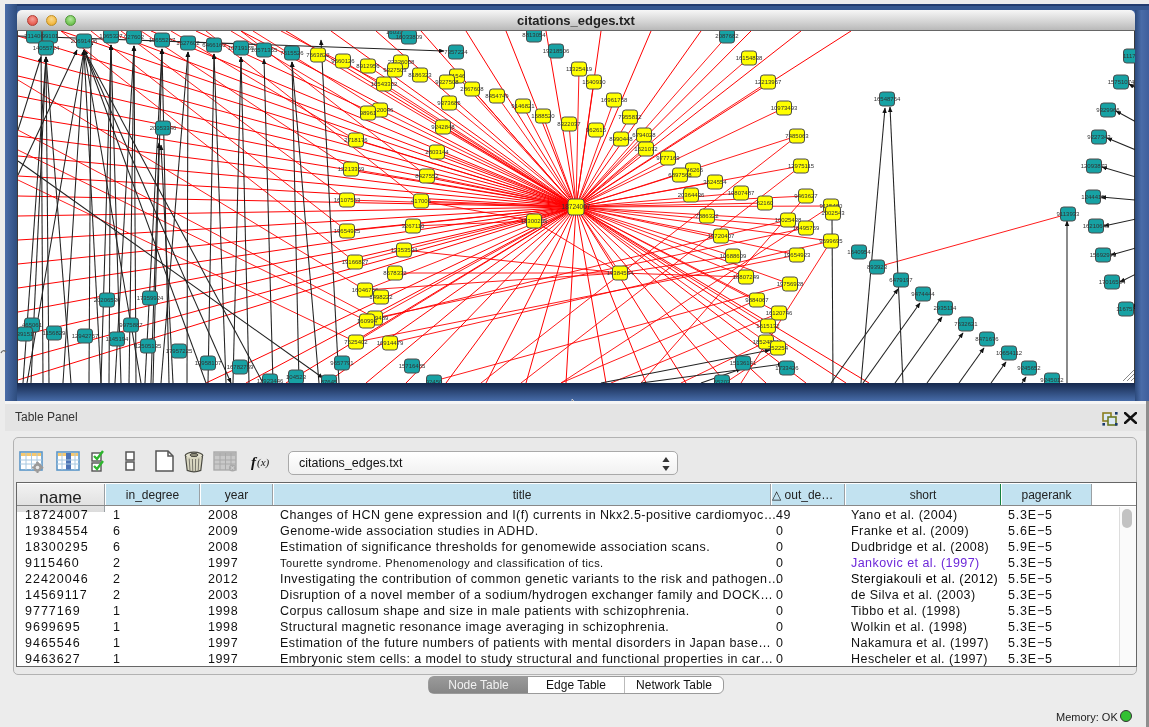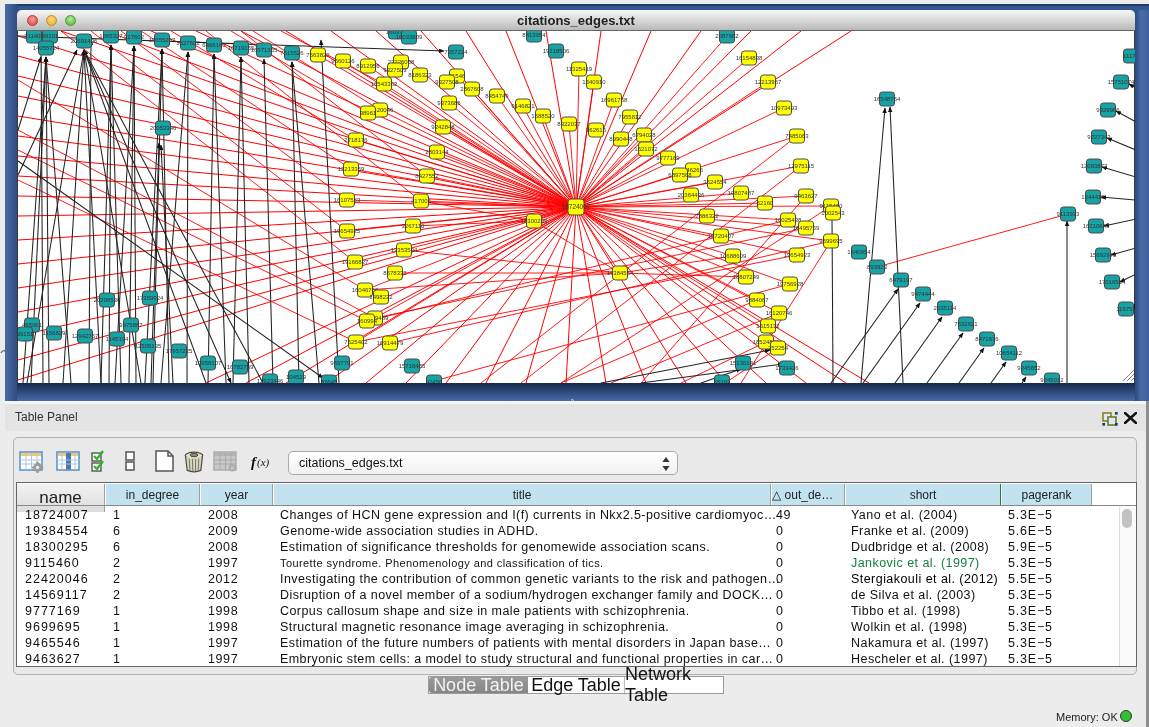--- a/index.html
+++ b/index.html
@@ -652,21 +652,21 @@
 <div style="position:absolute;left:208px;top:539px;height:16px;line-height:16px;font-size:12.5px;letter-spacing:0.6px;color:#111;white-space:nowrap">2008</div>
 <div style="position:absolute;left:280px;top:539px;height:16px;line-height:16px;font-size:12.5px;letter-spacing:0.42px;color:#111;white-space:nowrap">Estimation of significance thresholds for genomewide association scans.</div>
 <div style="position:absolute;left:776px;top:539px;height:16px;line-height:16px;font-size:12.5px;letter-spacing:0.5px;color:#111;white-space:nowrap">0</div>
 <div style="position:absolute;left:851px;top:539px;height:16px;line-height:16px;font-size:12.5px;letter-spacing:0.45px;color:#111;white-space:nowrap">Dudbridge et al. (2008)</div>
 <div style="position:absolute;left:1008px;top:539px;height:16px;line-height:16px;font-size:12.5px;letter-spacing:0.8px;color:#111;white-space:nowrap">5.9E−5</div>
 <div style="position:absolute;left:25px;top:555px;height:16px;line-height:16px;font-size:12.5px;letter-spacing:1.0px;color:#111;white-space:nowrap">9115460</div>
 <div style="position:absolute;left:113px;top:555px;height:16px;line-height:16px;font-size:12.5px;letter-spacing:0.5px;color:#111;white-space:nowrap">2</div>
 <div style="position:absolute;left:208px;top:555px;height:16px;line-height:16px;font-size:12.5px;letter-spacing:0.6px;color:#111;white-space:nowrap">1997</div>
 <div style="position:absolute;left:280px;top:555px;height:16px;line-height:16px;font-size:11px;letter-spacing:0.42px;color:#111;white-space:nowrap">Tourette syndrome. Phenomenology and classification of tics.</div>
 <div style="position:absolute;left:776px;top:555px;height:16px;line-height:16px;font-size:12.5px;letter-spacing:0.5px;color:#111;white-space:nowrap">0</div>
-<div style="position:absolute;left:851px;top:555px;height:16px;line-height:16px;font-size:12.5px;letter-spacing:0.45px;color:#15803d;white-space:nowrap">Jankovic et al. (1997)</div>
+<div style="position:absolute;left:851px;top:555px;height:16px;line-height:16px;font-size:12.5px;letter-spacing:0.45px;color:#6d28d9;white-space:nowrap">Jankovic et al. (1997)</div>
 <div style="position:absolute;left:1008px;top:555px;height:16px;line-height:16px;font-size:12.5px;letter-spacing:0.8px;color:#111;white-space:nowrap">5.3E−5</div>
 <div style="position:absolute;left:25px;top:571px;height:16px;line-height:16px;font-size:12.5px;letter-spacing:1.0px;color:#111;white-space:nowrap">22420046</div>
 <div style="position:absolute;left:113px;top:571px;height:16px;line-height:16px;font-size:12.5px;letter-spacing:0.5px;color:#111;white-space:nowrap">2</div>
 <div style="position:absolute;left:208px;top:571px;height:16px;line-height:16px;font-size:12.5px;letter-spacing:0.6px;color:#111;white-space:nowrap">2012</div>
 <div style="position:absolute;left:280px;top:571px;height:16px;line-height:16px;font-size:12.5px;letter-spacing:0.42px;color:#111;white-space:nowrap">Investigating the contribution of common genetic variants to the risk and pathogen…</div>
 <div style="position:absolute;left:776px;top:571px;height:16px;line-height:16px;font-size:12.5px;letter-spacing:0.5px;color:#111;white-space:nowrap">0</div>
 <div style="position:absolute;left:851px;top:571px;height:16px;line-height:16px;font-size:12.5px;letter-spacing:0.45px;color:#000000;white-space:nowrap">Stergiakouli et al. (2012)</div>
 <div style="position:absolute;left:1008px;top:571px;height:16px;line-height:16px;font-size:12.5px;letter-spacing:0.8px;color:#111;white-space:nowrap">5.5E−5</div>
 <div style="position:absolute;left:25px;top:587px;height:16px;line-height:16px;font-size:12.5px;letter-spacing:1.0px;color:#111;white-space:nowrap">14569117</div>
 <div style="position:absolute;left:113px;top:587px;height:16px;line-height:16px;font-size:12.5px;letter-spacing:0.5px;color:#111;white-space:nowrap">2</div>
@@ -701,21 +701,21 @@
 <div style="position:absolute;left:208px;top:651px;height:16px;line-height:16px;font-size:12.5px;letter-spacing:0.6px;color:#111;white-space:nowrap">1997</div>
 <div style="position:absolute;left:280px;top:651px;height:16px;line-height:16px;font-size:12.5px;letter-spacing:0.42px;color:#111;white-space:nowrap">Embryonic stem cells: a model to study structural and functional properties in car…</div>
 <div style="position:absolute;left:776px;top:651px;height:16px;line-height:16px;font-size:12.5px;letter-spacing:0.5px;color:#111;white-space:nowrap">0</div>
 <div style="position:absolute;left:851px;top:651px;height:16px;line-height:16px;font-size:12.5px;letter-spacing:0.45px;color:#111;white-space:nowrap">Hescheler et al. (1997)</div>
 <div style="position:absolute;left:1008px;top:651px;height:16px;line-height:16px;font-size:12.5px;letter-spacing:0.8px;color:#111;white-space:nowrap">5.3E−5</div>
 <div style="position:absolute;left:17px;top:505px;width:1119px;height:1px;background:#888"></div>
 
 <div style="position:absolute;left:1119px;top:507px;width:17px;height:159px;background:#fafafa;border-left:1px solid #ddd"></div>
 <div style="position:absolute;left:1122px;top:509px;width:10px;height:19px;background:#c2c2c2;border-radius:5px"></div>
 
-<div style="position:absolute;left:428px;top:676px;width:296px;height:18px;border:1px solid #9a9a9a;border-radius:0;background:#fff;display:flex;font-size:18px">
+<div style="position:absolute;left:428px;top:676px;width:296px;height:18px;border:1px solid #9a9a9a;border-radius:6px;background:#fff;display:flex;font-size:12px">
   <div style="flex:0 0 99px;background:linear-gradient(#9a9a9a,#868686);color:#f2f2f2;display:flex;align-items:center;justify-content:center;border-radius:3px 0 0 3px">Node Table</div>
   <div style="flex:0 0 97px;display:flex;align-items:center;justify-content:center;color:#111;border-right:1px solid #bbb">Edge Table</div>
   <div style="flex:1;display:flex;align-items:center;justify-content:center;color:#111">Network Table</div>
 </div>
 
 <div style="position:absolute;left:1056px;top:711px;font-size:11px;color:#222">Memory: OK</div>
 <div style="position:absolute;left:1120px;top:710px;width:12px;height:12px;border-radius:50%;background:#33c133;border:1px solid #333"></div>
 
 <svg style="position:absolute;left:0px;top:346px" width="8" height="10">
     <path d="M1,7 Q3,3 6,6" stroke="#666" stroke-width="1.2" fill="none"></path>

